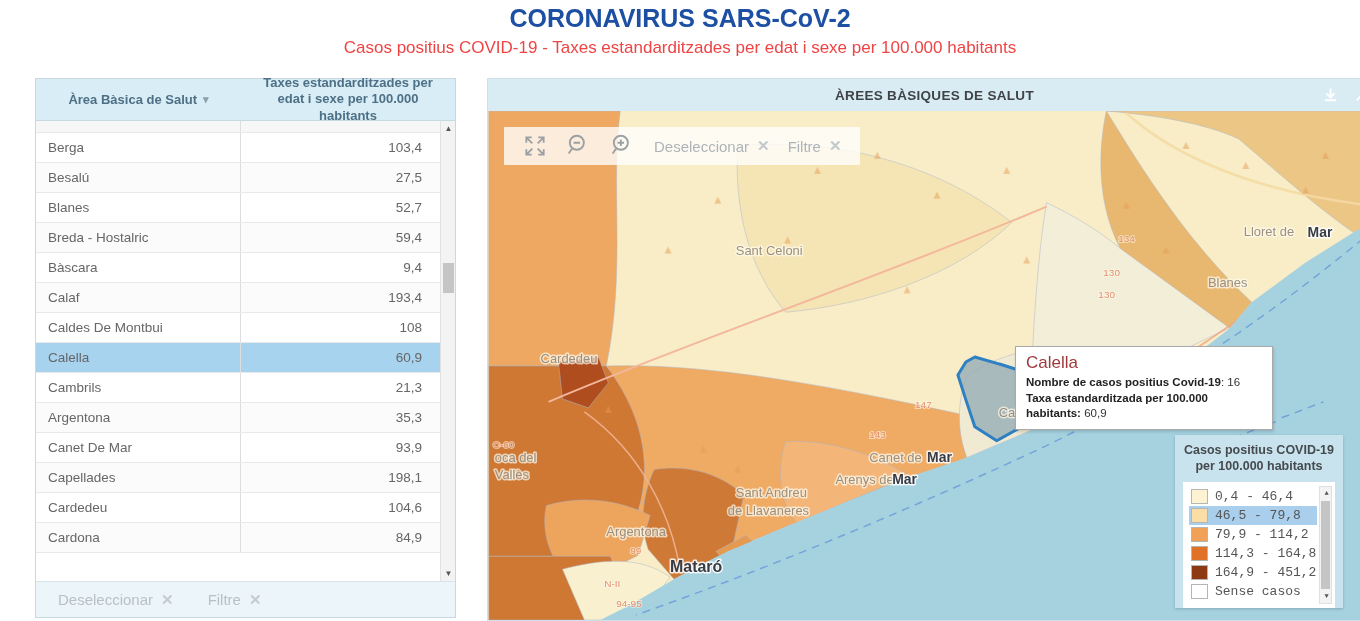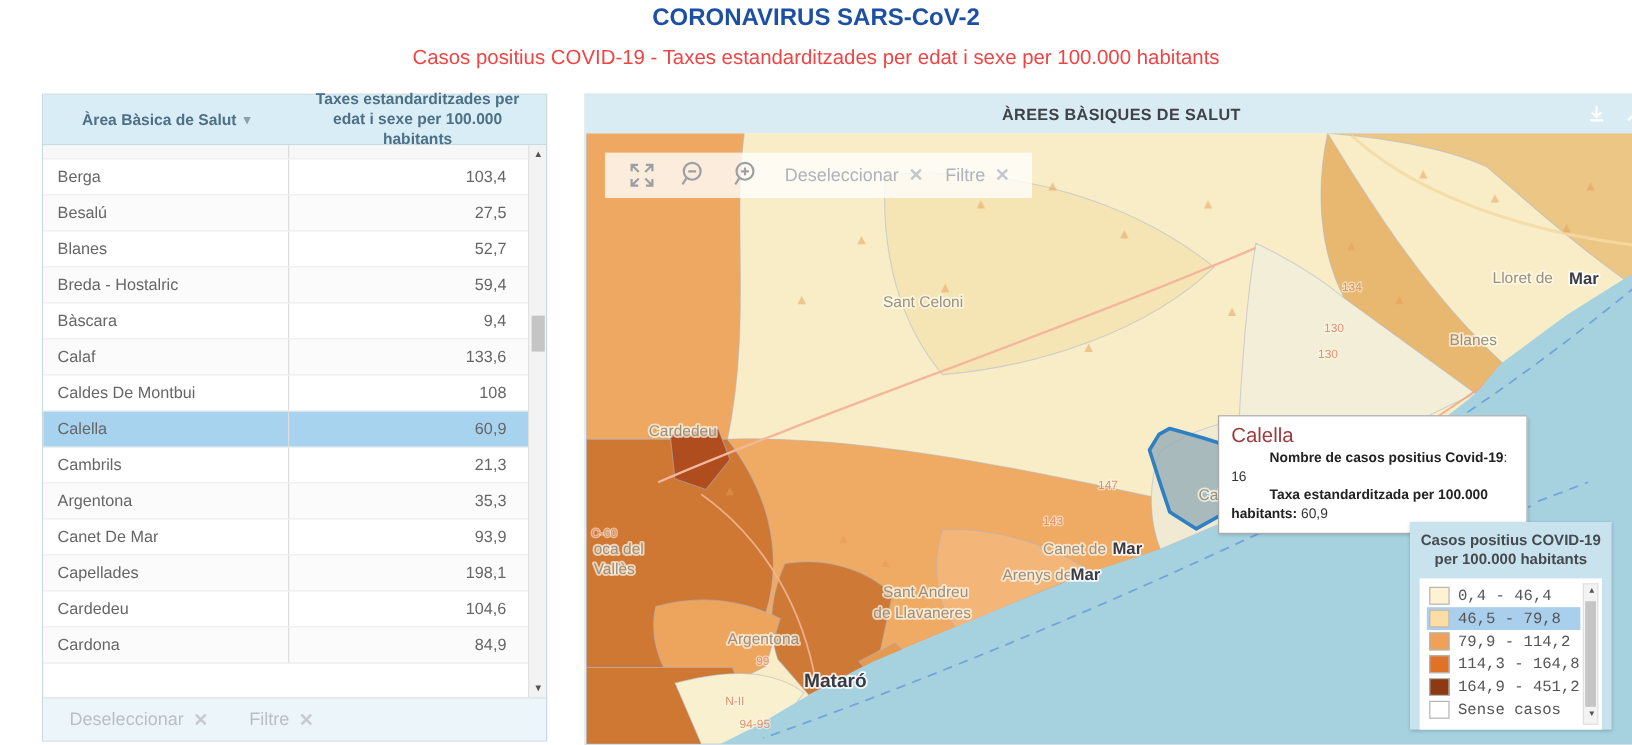--- a/index.html
+++ b/index.html
@@ -1,21 +1,21 @@
 <!DOCTYPE html>
 <html><head>
 <meta charset="utf-8">
 <style>
   * { margin:0; padding:0; box-sizing:border-box; }
   html,body { background:#fff; }
   body { font-family:"Liberation Sans", sans-serif; width:1360px; height:621px; position:relative; overflow:hidden; }
 
   
   .page-title { position:absolute; left:0; top:4px; width:100%; text-align:center;
-    font-size:20px; font-weight:bold; color:#1d4fa3; }
+    font-size:25px; font-weight:bold; color:#1d4fa3; }
   .page-subtitle { position:absolute; left:0; top:38px; width:100%; text-align:center;
     font-size:17px; color:#ef4444; }
 
   
   .table-panel { position:absolute; left:35px; top:78px; width:421px; height:540px;
     border:1px solid #c9d8df; background:#fff; }
   .t-header { display:flex; height:42px; background:#d9edf6; border-bottom:1px solid #c6dae2;
     color:#4d7086; font-weight:bold; font-size:13px; }
   .t-h1 { width:205px; display:flex; align-items:center; justify-content:center; gap:6px; }
   .t-h2 { flex:1; display:flex; align-items:center; justify-content:center; text-align:center;
@@ -55,21 +55,21 @@
     display:flex; align-items:center; gap:18px; padding:0 18px; }
   .tb-icon { display:flex; align-items:center; }
   .tb-btn { display:flex; align-items:center; gap:8px; font-size:15px; color:#adb3b8; }
   .tb-x { color:#c3c8cc; font-weight:bold; font-size:15px; }
 
   
   .m-tooltip { position:absolute; left:527px; top:235px; width:258px; background:#fff;
     border:1px solid #a9a9a9; box-shadow:1px 2px 3px rgba(0,0,0,.15); padding:6px 10px 7px; }
   .tt-title { color:#9e3a3c; font-size:17px; margin-bottom:2px; }
   .tt-line { font-size:11.5px; color:#333; line-height:1.35; }
-  .tt-line b { color:#222;margin-left:32px; }
+  .tt-line b { color:#222; }
 
   
   .m-legend { position:absolute; left:687px; top:324px; width:168px; height:173px;
     background:#c9e3ee; box-shadow:0 1px 3px rgba(0,0,0,.2); padding:7px 8px 8px; }
   .lg-title { text-align:center; font-size:12.5px; font-weight:bold; color:#454a4e; line-height:1.3; }
   .lg-box { position:relative; margin-top:7px; background:#fff; height:126px; padding:5px 18px 5px 6px;font-family:Liberation Mono, monospace; }
   .lg-row { display:flex; align-items:center; gap:7px; height:19px; font-size:13px; color:#555; padding-left:2px; }
   .lg-row.hl { background:#a9cfec; }
   .sw { width:17px; height:15px; border:1px solid #b5b5b5; flex:0 0 auto; }
   .lg-scroll { position:absolute; top:4px; right:3px; width:13px; bottom:4px; background:#f3f3f3;
@@ -121,21 +121,21 @@
     <div class="t-row">
         <span class="t-name">Breda - Hostalric</span>
         <span class="t-val">59,4</span>
       </div>
     <div class="t-row">
         <span class="t-name">Bàscara</span>
         <span class="t-val">9,4</span>
       </div>
     <div class="t-row">
         <span class="t-name">Calaf</span>
-        <span class="t-val">133,6</span>
+        <span class="t-val">193,4</span>
       </div>
     <div class="t-row">
         <span class="t-name">Caldes De Montbui</span>
         <span class="t-val">108</span>
       </div>
     <div class="t-row sel">
         <span class="t-name">Calella</span>
         <span class="t-val">60,9</span>
       </div>
     <div class="t-row">

